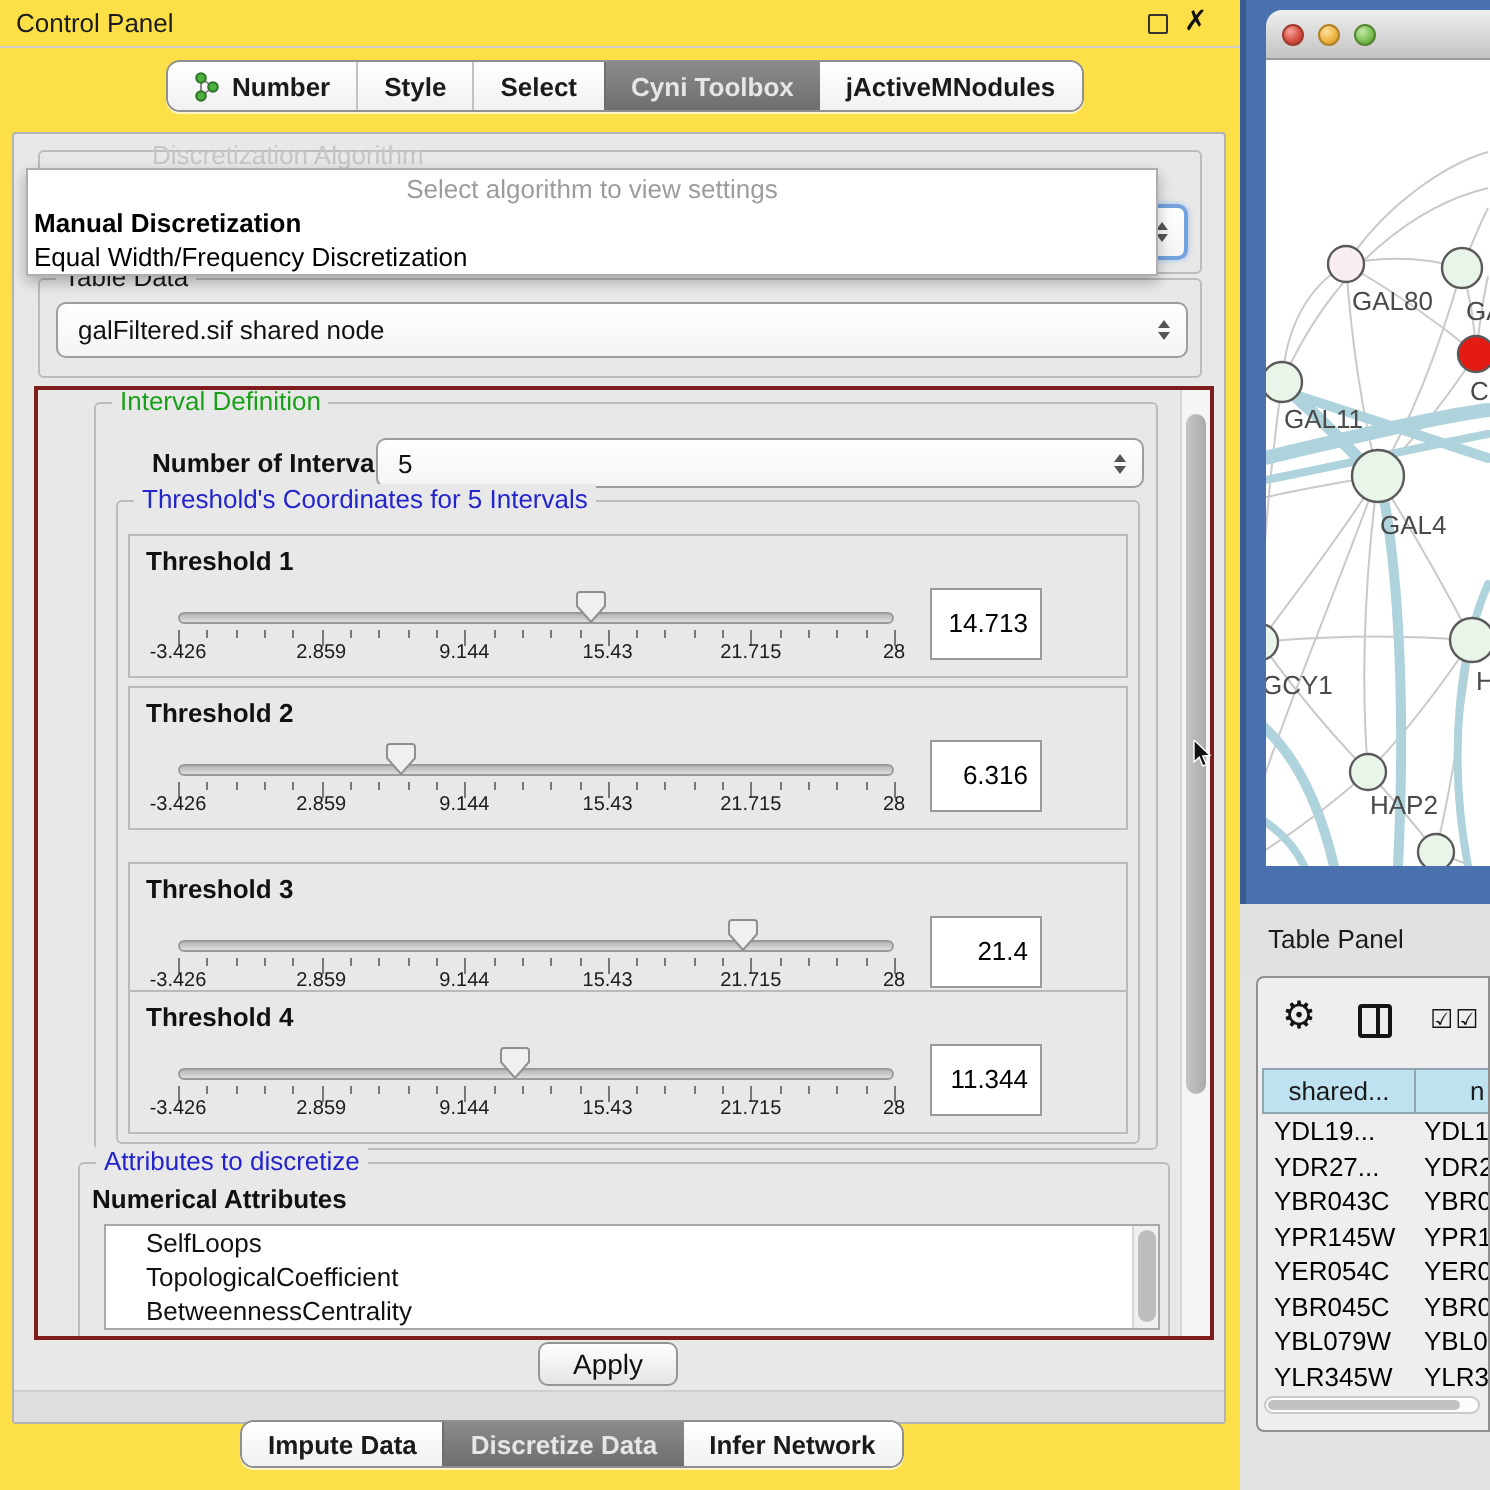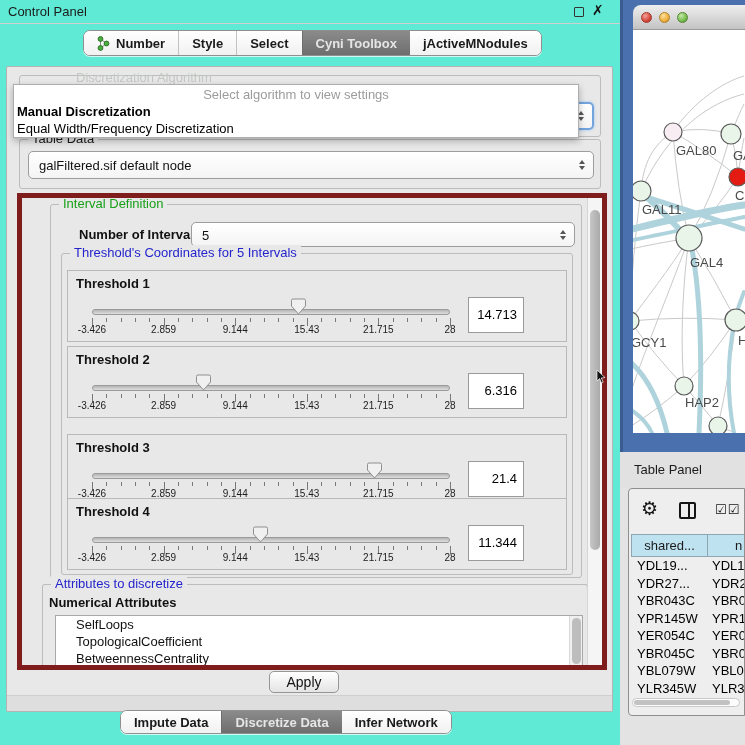--- a/index.html
+++ b/index.html
@@ -1,20 +1,20 @@
 <!DOCTYPE html>
 <html><head>
 <meta charset="utf-8">
 <style>
   html,body{margin:0;padding:0;}
   *{box-sizing:border-box;font-family:"Liberation Sans","DejaVu Sans",sans-serif;}
   .screen{position:relative;width:745px;height:745px;background:#e3e3e3;overflow:hidden;}
 
   
-  .left-panel{position:absolute;left:0;top:0;width:620px;height:745px;background:#5eead4;}
+  .left-panel{position:absolute;left:0;top:0;width:620px;height:745px;background:#fde047;}
   .titlebar{position:absolute;left:0;top:0;width:620px;height:24px;border-bottom:1px solid #cfcfcf;}
   .titlebar .title{position:absolute;left:8px;top:4px;font-size:13px;color:#1b1b1b;}
   .tb-float{position:absolute;left:574px;top:7px;width:10px;height:10px;border:1.6px solid #333;border-radius:1px;}
   .tb-close{position:absolute;left:592px;top:2px;font-size:14px;font-weight:bold;color:#111;}
 
   
   .seg{position:absolute;display:inline-flex;background:#fff;border:1px solid #8f8f8f;border-radius:7px;overflow:hidden;height:26px;box-shadow:0 1px 0 rgba(255,255,255,.7);}
   .seg .item{display:flex;align-items:center;padding:0 13px;font-size:13px;font-weight:bold;color:#1a1a1a;border-left:1px solid #c2c2c2;background:linear-gradient(#ffffff,#f1f1f1);white-space:nowrap;}
   .seg .item:first-child{border-left:none;}
   .seg .item.active{background:linear-gradient(#8b8b8b,#6e6e6e);color:#e6e6e6;border-left-color:#6e6e6e;}
@@ -42,21 +42,21 @@
   .spin .dn{border-top:4.5px solid #555;}
   .combo.focus{border:2px solid #73a4dd;box-shadow:0 0 3px #9cc2ec;}
 
   
   .popup{position:absolute;left:6px;top:17px;width:566px;height:54px;background:#fff;border:1px solid #aeaeae;box-shadow:0 3px 7px rgba(0,0,0,.28);z-index:6;}
   .popup .prompt{height:18px;line-height:20px;text-align:center;color:#9c9c9c;font-size:13px;}
   .popup .opt{height:17px;line-height:17px;padding-left:3px;font-size:13px;color:#000;}
   .popup .opt.sel{font-weight:bold;}
 
   
-  .scrollpane{position:absolute;left:10px;top:126px;width:590px;height:477px;border:5px solid #7f1d1d;background:#e8e8e8;overflow:hidden;}
+  .scrollpane{position:absolute;left:10px;top:126px;width:590px;height:477px;border:2px solid #7f1d1d;background:#e8e8e8;overflow:hidden;}
   .vscroll{position:absolute;right:0;top:0;width:15px;height:100%;background:#f5f5f5;border-left:1px solid #d5d5d5;}
   .vscroll .thumb{position:absolute;left:2px;width:10px;background:linear-gradient(90deg,#c6c6c6,#aaaaaa);border-radius:6px;}
 
   .noi-label{position:absolute;left:28px;top:22px;font-size:13px;font-weight:bold;color:#111;}
   .thr-panel{position:absolute;left:5px;width:500px;height:72px;border:1px solid #b9b9b9;background:#e8e8e8;}
   .thr-label{position:absolute;left:8px;top:5px;font-size:13px;font-weight:bold;color:#111;}
   .track{position:absolute;left:24px;top:38px;width:358px;height:6px;border:1px solid #9a9a9a;border-radius:3px;background:linear-gradient(#b5b5b5,#dedede);}
   .thumbwrap{position:absolute;top:27px;width:15px;height:18px;}
   .tick{position:absolute;width:1px;background:#787878;}
   .ticklabel{position:absolute;top:53px;transform:translateX(-50%);font-size:10px;font-weight:normal;color:#1c1c1c;white-space:nowrap;}
@@ -154,21 +154,21 @@
 
       <div class="popup">
         <div class="prompt">Select algorithm to view settings</div>
         <div class="opt sel">Manual Discretization</div>
         <div class="opt">Equal Width/Frequency Discretization</div>
       </div>
 
       <div class="grp" style="left:12px;top:72px;width:582px;height:50px;">
         <span class="grp-title t-black">Table Data</span>
         <div class="combo" style="left:8px;top:11px;width:566px;height:28px;">
-          <span class="val">galFiltered.sif default node</span>
+          <span class="val">galFiltered.sif shared node</span>
           <span class="spin">
               <i class="up"></i>
               <i class="dn"></i>
             </span>
         </div>
       </div>
 
       <div class="scrollpane">
 
         <div class="grp" style="left:28px;top:6px;width:532px;height:374px;">

